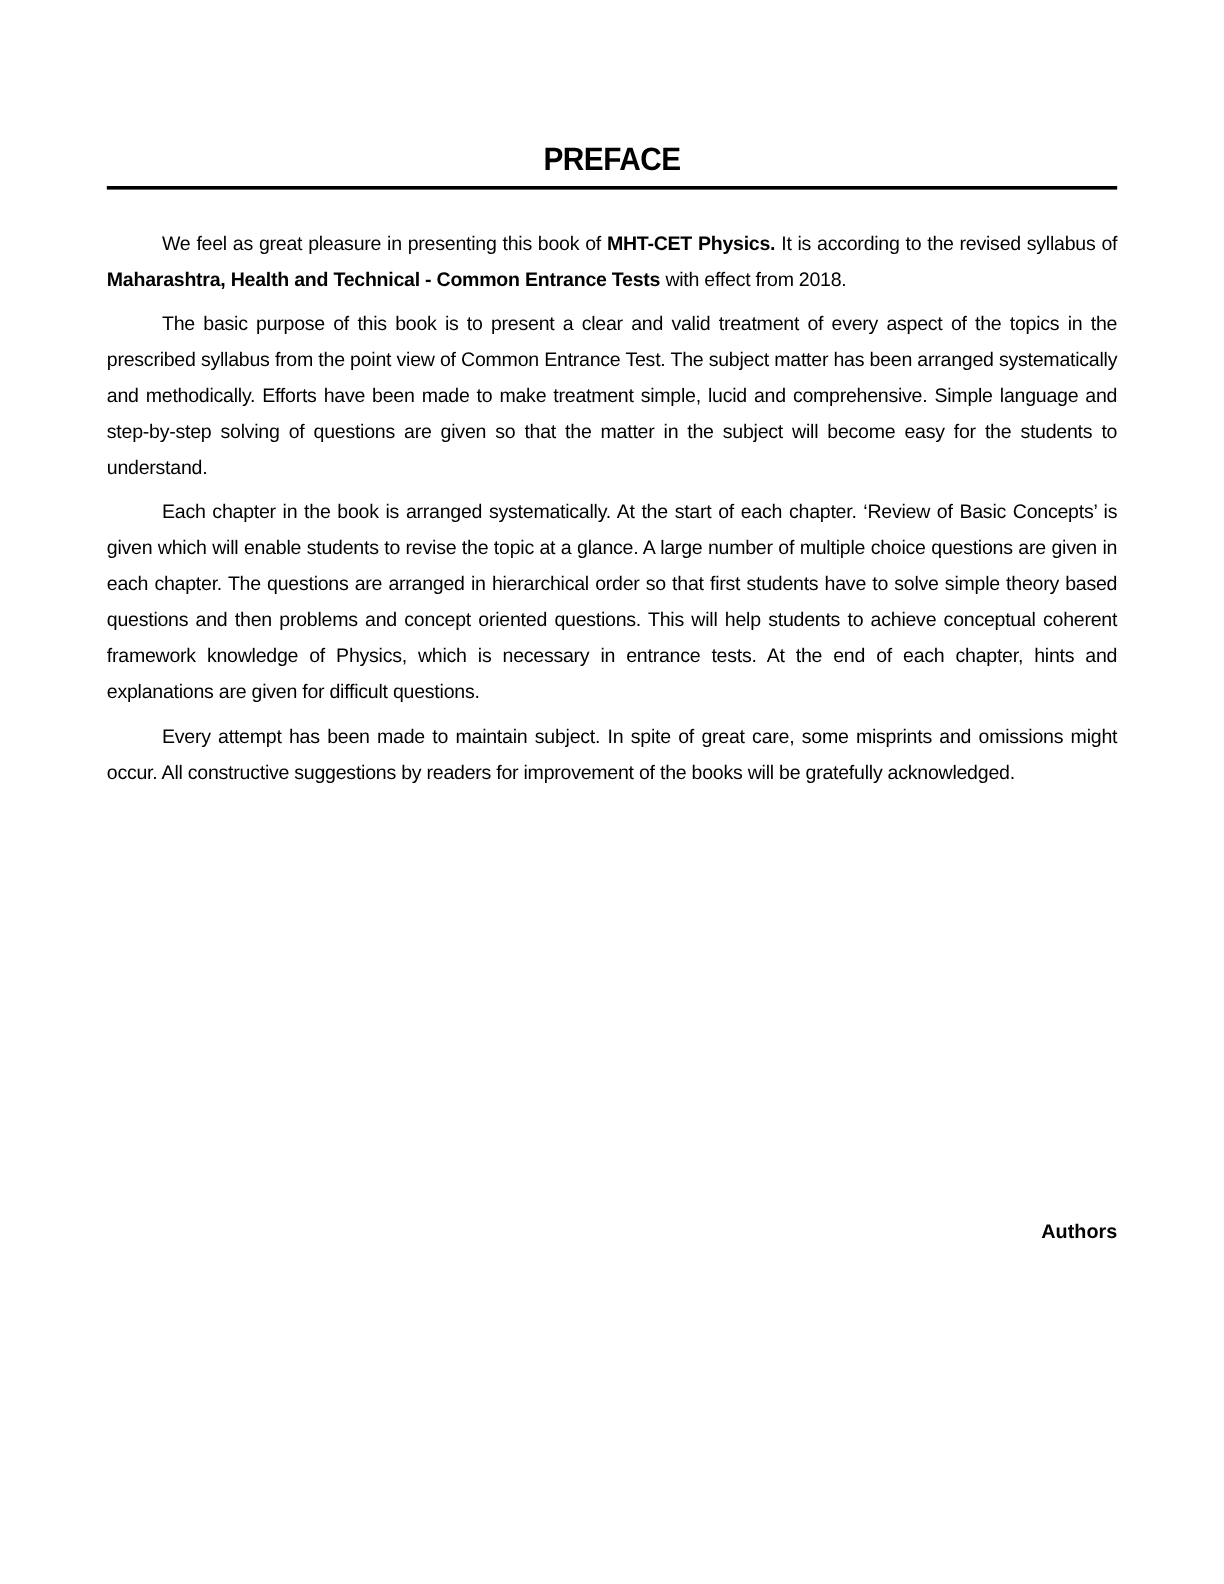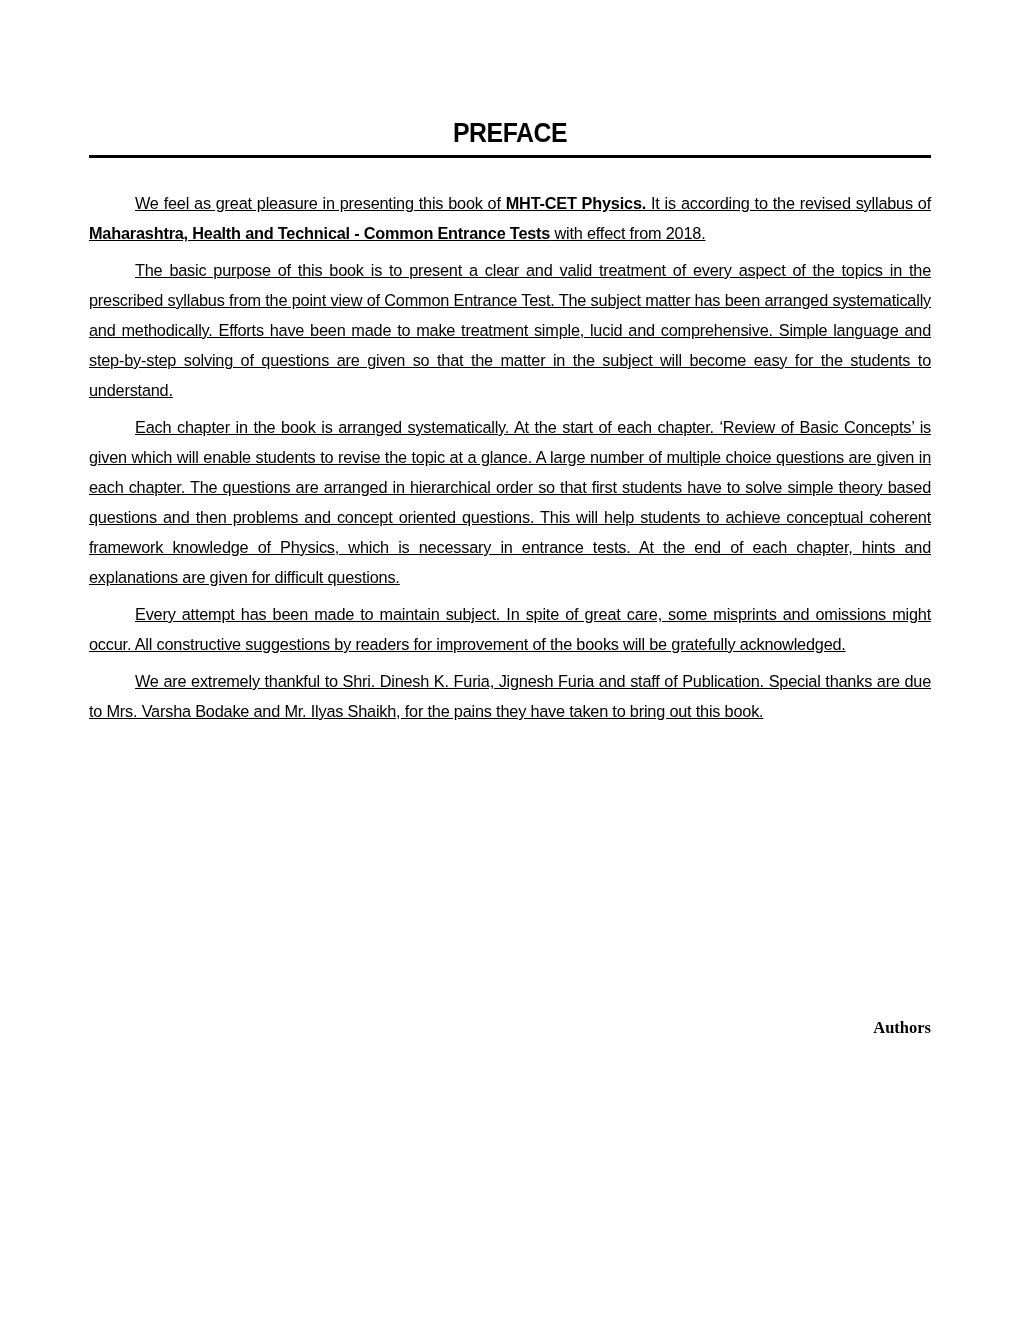--- a/index.html
+++ b/index.html
@@ -7,38 +7,37 @@
     .page { position: absolute; left: 89px; top: 0; width: 842px; }
     .title {
       position: absolute; top: 118px; left: 0; width: 842px; text-align: center;
       font-family: "Liberation Sans", sans-serif; font-weight: bold; font-size: 27px;
       letter-spacing: -0.5px; transform: scaleX(0.92);
     }
     .rule { position: absolute; top: 155px; left: 0; width: 842px; height: 3px; background: #000; }
     .body-text {
       position: absolute; top: 188px; left: 0; width: 842px;
       font-family: "Liberation Sans", sans-serif; font-size: 16.3px; line-height: 30px;
-      text-align: justify; letter-spacing: -0.2px; text-decoration: underline;
+      text-align: justify; letter-spacing: -0.2px;
     }
     .para { margin: 0 0 7px 0; text-indent: 46px; }
     .para b { font-weight: bold; }
     .sign {
       position: absolute; top: 1018px; right: 0;
-      font-family: Liberation Serif, serif; font-weight: bold; font-size: 16.5px;
+      font-family: Liberation Sans, sans-serif; font-weight: bold; font-size: 16.5px;
     }
   </style>
 </head>
 <body>
 
 <div class="page">
   <div class="title">PREFACE</div>
   <div class="rule"></div>
 
   <div class="body-text">
     <p class="para"><span>We feel as great pleasure in presenting this book of </span><b>MHT-CET Physics.</b><span> It is according to the revised syllabus of </span><b>Maharashtra, Health and Technical - Common Entrance Tests</b><span> with effect from 2018.</span></p>
     <p class="para">The basic purpose of this book is to present a clear and valid treatment of every aspect of the topics in the prescribed syllabus from the point view of Common Entrance Test. The subject matter has been arranged systematically and methodically. Efforts have been made to make treatment simple, lucid and comprehensive. Simple language and step-by-step solving of questions are given so that the matter in the subject will become easy for the students to understand.</p>
     <p class="para">Each chapter in the book is arranged systematically. At the start of each chapter. ‘Review of Basic Concepts’ is given which will enable students to revise the topic at a glance. A large number of multiple choice questions are given in each chapter. The questions are arranged in hierarchical order so that first students have to solve simple theory based questions and then problems and concept oriented questions. This will help students to achieve conceptual coherent framework knowledge of Physics, which is necessary in entrance tests. At the end of each chapter, hints and explanations are given for difficult questions.</p>
     <p class="para">Every attempt has been made to maintain subject. In spite of great care, some misprints and omissions might occur. All constructive suggestions by readers for improvement of the books will be gratefully acknowledged.</p>
-    <p class="para">We are extremely thankful to Shri. Dinesh K. Furia, Jignesh Furia and staff of Publication. Special thanks are due to Mrs. Varsha Bodake and Mr. Ilyas Shaikh, for the pains they have taken to bring out this book.</p>
   </div>
 
   <div class="sign">Authors</div>
 </div>
 
 </body></html>

